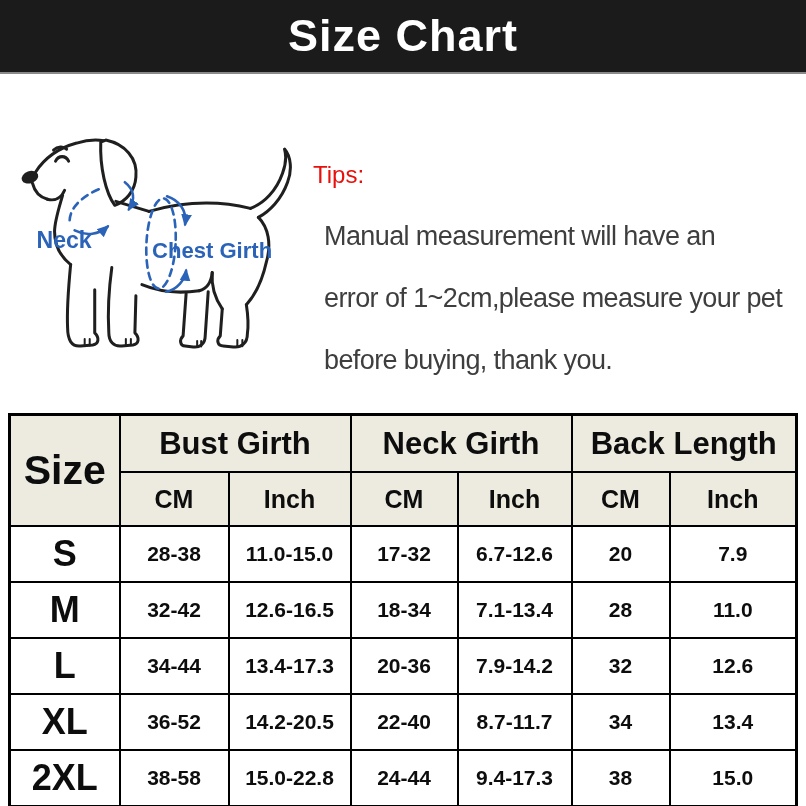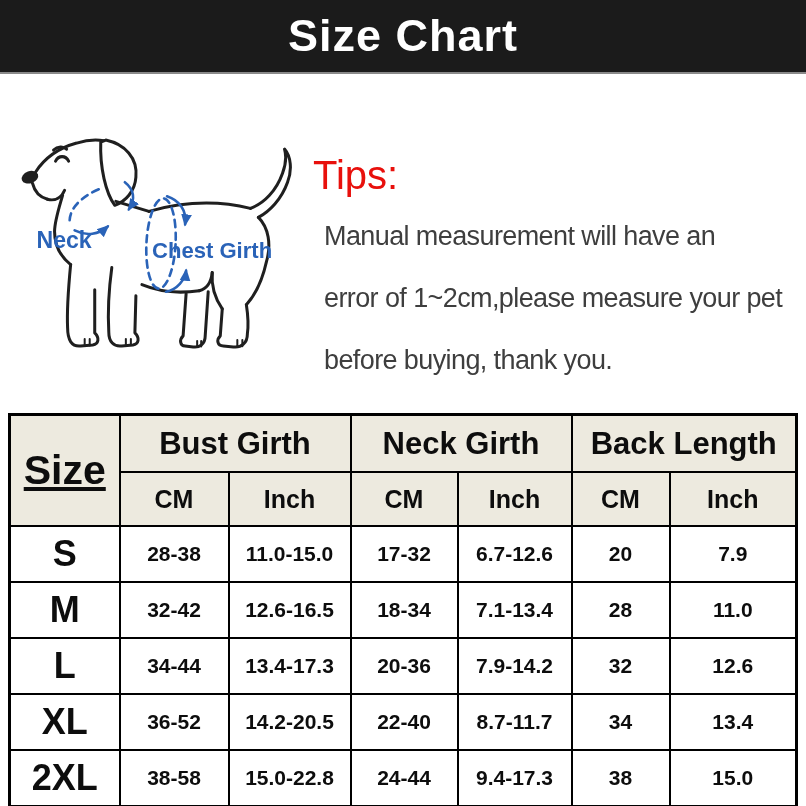--- a/index.html
+++ b/index.html
@@ -17,39 +17,39 @@
     border-bottom:2px solid #8a8a8a;
   }
   .titlebar .title {
     color:#ffffff; font-size:45px; font-weight:bold; letter-spacing:1px;
   }
   
   .content { position:relative; height:339px; }
   .dog-figure { position:absolute; left:8px; top:53px; width:302px; height:234px; }
   .tips { position:absolute; left:313px; top:82px; width:493px; }
   .tips-heading {
-    color:#e8100c; font-size:40px; font-weight:400; line-height:38px; margin:0;
+    color:#e8100c; font-size:24px; font-weight:400; line-height:38px; margin:0;
   }
   .tips-line {
     margin:11px; margin-top:0; font-size:27px; color:#3e3e3e;
     letter-spacing:-0.6px; white-space:nowrap; line-height:51px;
   }
   .tips-line:first-of-type { margin-top:17px; }
   
   table.size-table {
     border-collapse:collapse; table-layout:fixed;
     width:787px; margin-left:8px;
     border:3px solid #000;
   }
   .size-table th, .size-table td {
     border:2px solid #000; text-align:center; vertical-align:middle;
     padding:0; color:#0d0d0d; overflow:hidden;
   }
   .size-table thead th { background:#edeadf; }
-  .size-table .corner { font-size:41px; font-weight:bold;text-decoration:underline; }
+  .size-table .corner { font-size:41px; font-weight:bold; }
   .size-table .group-header { font-size:31px; font-weight:bold; height:55px; }
   .size-table .unit-header { font-size:25px; font-weight:bold; height:52px; }
   .size-table tbody th.size-cell { font-size:36px; font-weight:bold; background:#fff; height:54px; }
   .size-table tbody td { font-size:21px; font-weight:bold; background:#fff;margin-left:8px; }
 </style>
 </head>
 <body>
 
 <header class="titlebar">
   <div class="title">Size Chart</div>

